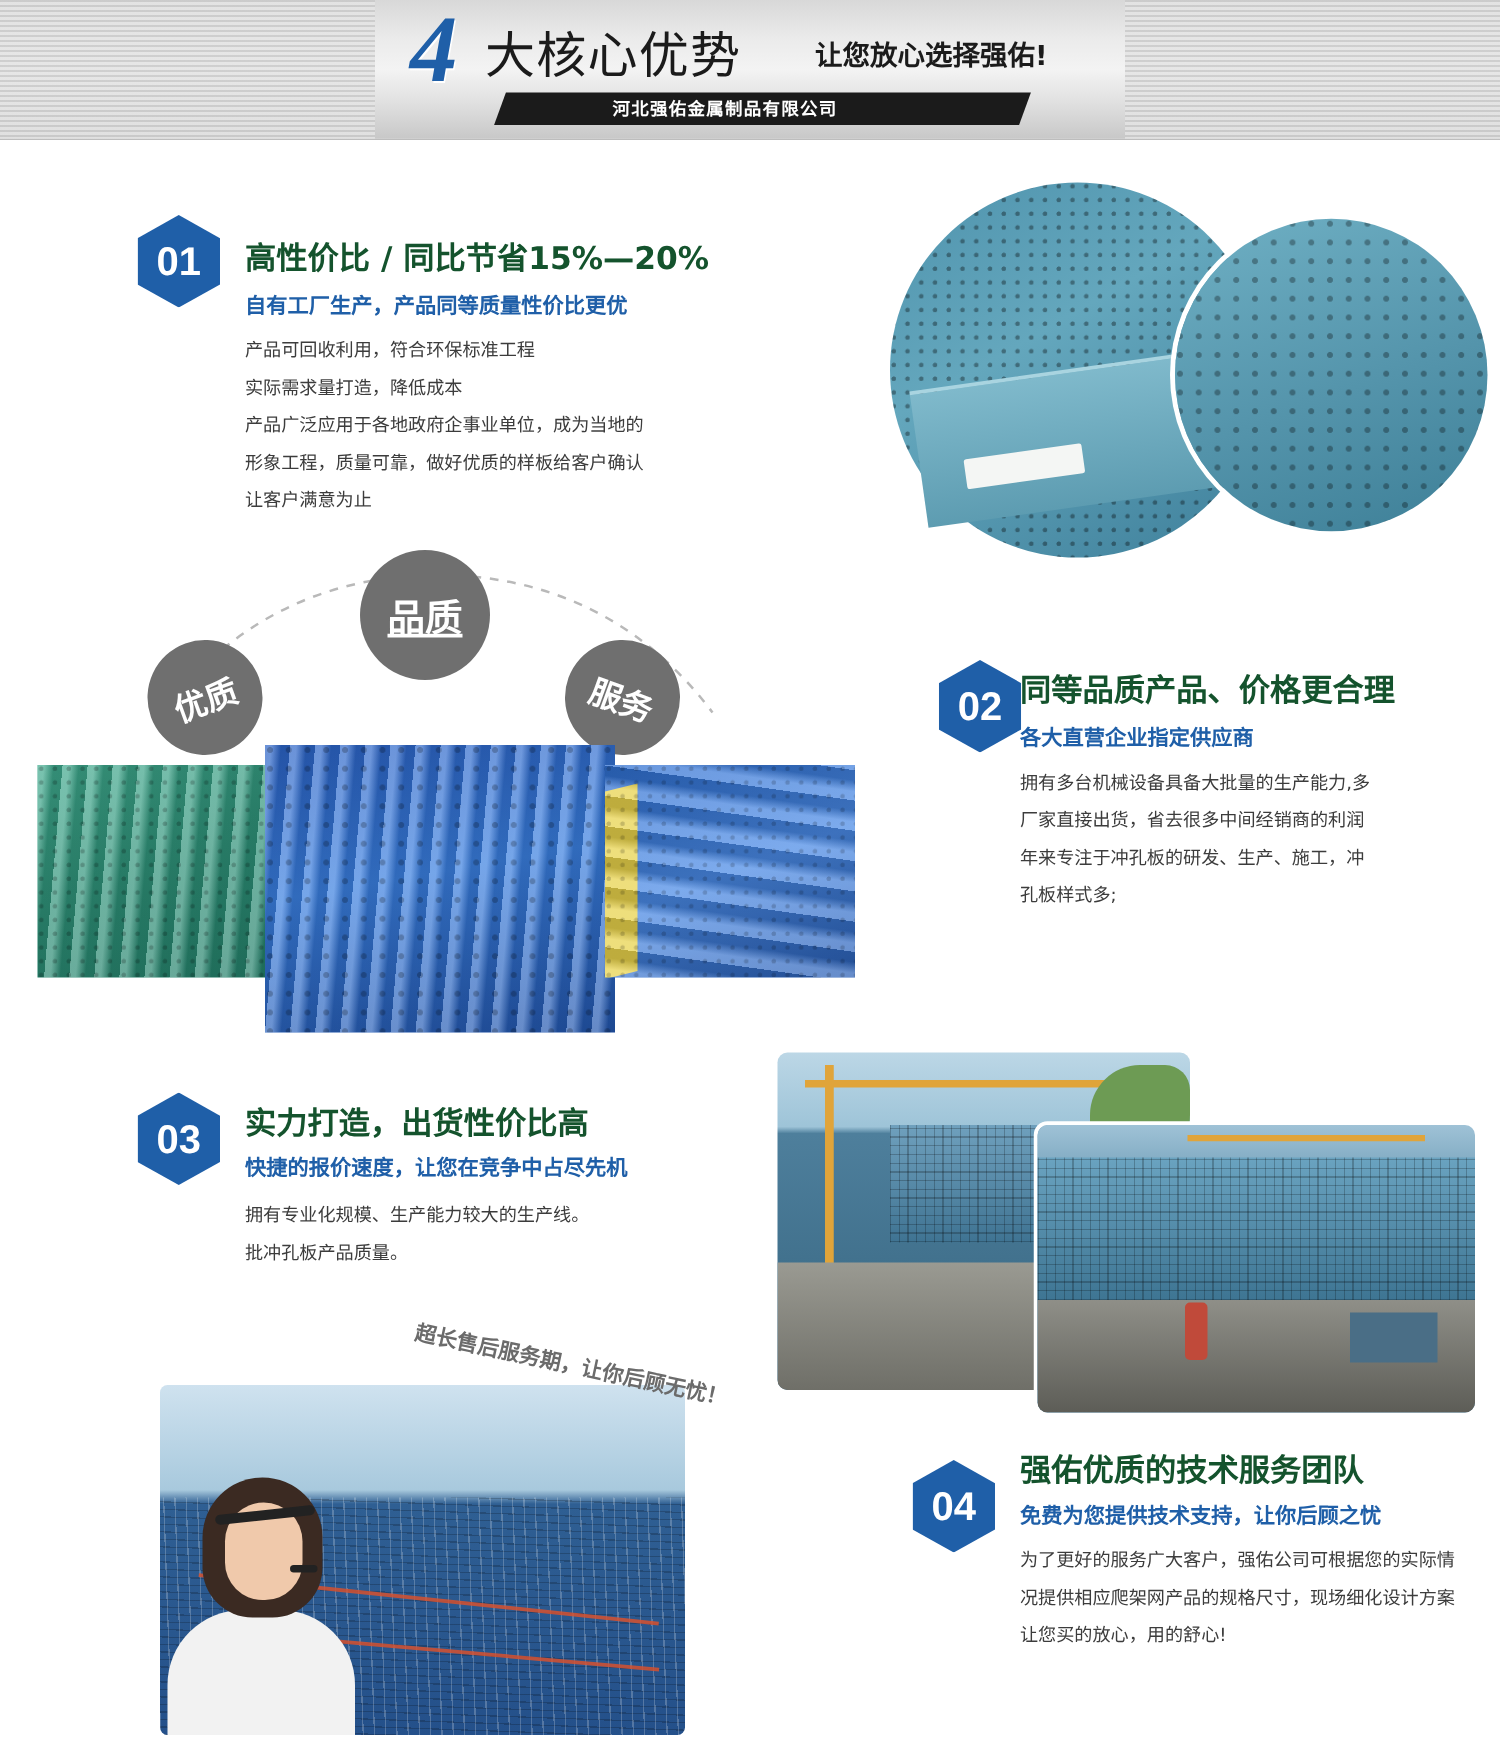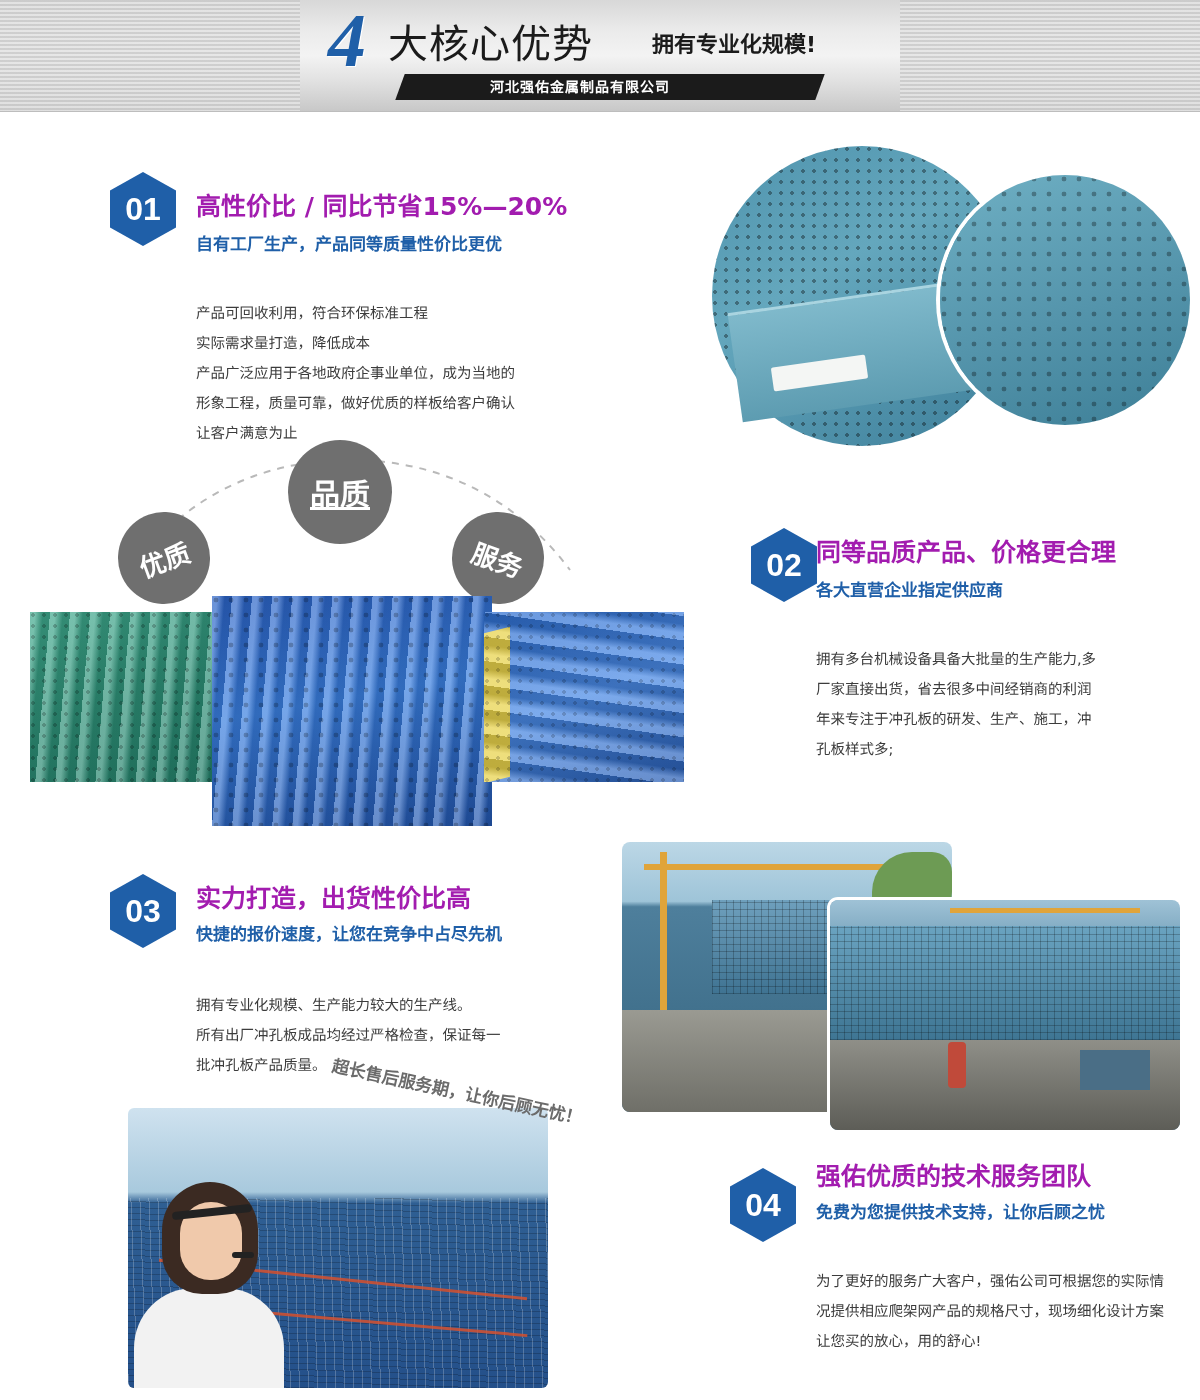--- a/index.html
+++ b/index.html
@@ -77,35 +77,34 @@
     width: 66px; height: 74px;
     background: #1f5fa8;
     clip-path: polygon(50% 0%, 100% 25%, 100% 75%, 50% 100%, 0% 75%, 0% 25%);
     color: #fff;
     font-size: 32px; font-weight: bold;
     display: flex; align-items: center; justify-content: center;
     font-family: "Liberation Sans", sans-serif;
   }
   .blk-title {
     position: absolute;
-    font-size: 25px; font-weight: bold; color: #a21caf;
+    font-size: 25px; font-weight: bold; color: #14532d;
     font-family: "DejaVu Sans", sans-serif;
     white-space: nowrap;
   }
   .blk-sub {
     position: absolute;
     font-size: 17px; font-weight: bold; color: #1f5fa8;
     font-family: "DejaVu Sans", sans-serif;
     white-space: nowrap;
   }
   .blk-body {
     position: absolute;
     font-size: 14.5px; color: #3c3c3c; line-height: 30px;
     font-family: "DejaVu Sans", sans-serif;
-    margin-top: 32px;
   }
   .blk-body div { white-space: nowrap; }
 
   
   .photo { position: absolute; overflow: hidden; }
 
   
   .perf {
     position: absolute; inset: 0;
     background-image: radial-gradient(circle at 3px 3px, rgba(0,0,0,.35) 1.6px, rgba(0,0,0,0) 2.1px);
@@ -232,21 +231,21 @@
 </style>
 </head>
 <body>
 
 <div class="header">
   <div class="header-left-strip"></div>
   <div class="header-right-strip"></div>
   <div class="header-inner">
     <div class="big-four">4</div>
     <div class="head-main">大核心优势</div>
-    <div class="head-sub">拥有专业化规模!</div>
+    <div class="head-sub">让您放心选择强佑!</div>
     <div class="head-bar"></div>
     <div class="head-bar-text">河北强佑金属制品有限公司</div>
   </div>
 </div>
 
 <div class="hexnum" style="left:110px; top:172px;">01</div>
 <div class="blk-title" style="left:196px; top:186px;">高性价比 / 同比节省15%—20%</div>
 <div class="blk-sub" style="left:196px; top:230px;">自有工厂生产，产品同等质量性价比更优</div>
 <div class="blk-body" style="left:196px; top:266px;">
   <div>产品可回收利用，符合环保标准工程</div>
@@ -295,21 +294,20 @@
   <div>厂家直接出货，省去很多中间经销商的利润</div>
   <div>年来专注于冲孔板的研发、生产、施工，冲</div>
   <div>孔板样式多;</div>
 </div>
 
 <div class="hexnum" style="left:110px; top:874px;">03</div>
 <div class="blk-title" style="left:196px; top:878px;">实力打造，出货性价比高</div>
 <div class="blk-sub" style="left:196px; top:920px;">快捷的报价速度，让您在竞争中占尽先机</div>
 <div class="blk-body" style="left:196px; top:958px;">
   <div>拥有专业化规模、生产能力较大的生产线。</div>
-  <div>所有出厂冲孔板成品均经过严格检查，保证每一</div>
   <div>批冲孔板产品质量。</div>
 </div>
 
 <div class="photo cp1">
   <div class="crane" style="left:38px; top:10px; width:7px; height:200px;"></div>
   <div class="crane" style="left:22px; top:22px; width:250px; height:6px;"></div>
   <div style="position:absolute; left:90px; top:58px; right:0; bottom:118px; background:linear-gradient(to bottom,#6fa0bd,#3f7392);">
     <div class="mesh"></div>
   </div>
   <div style="position:absolute; left:0; top:168px; right:0; bottom:0; background:linear-gradient(to bottom,#9a9a92,#6f6f68);"></div>

